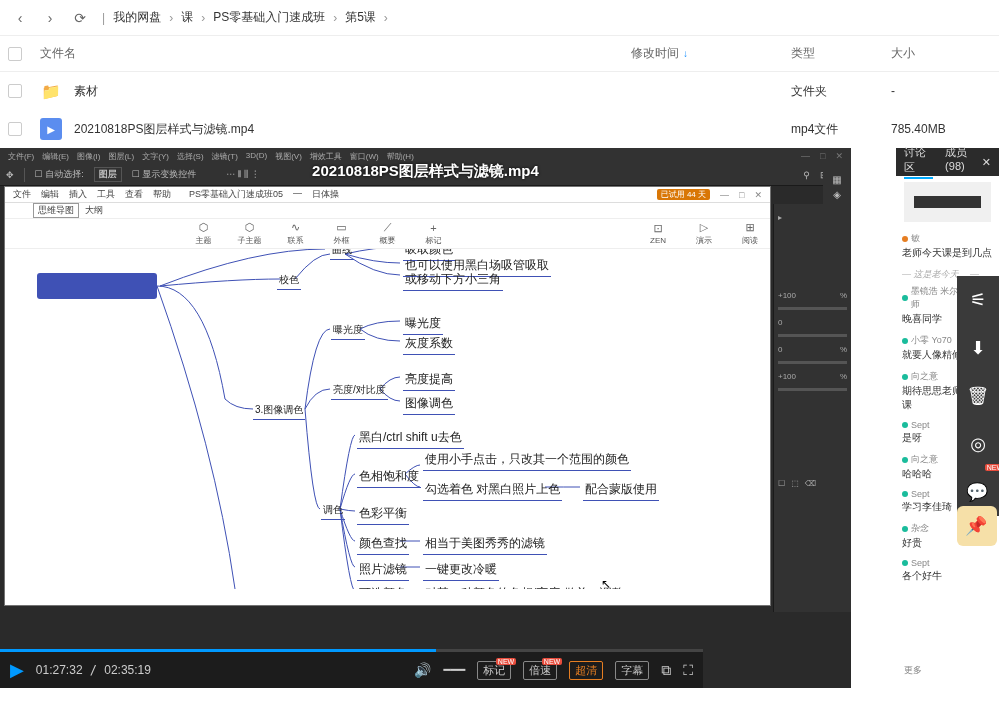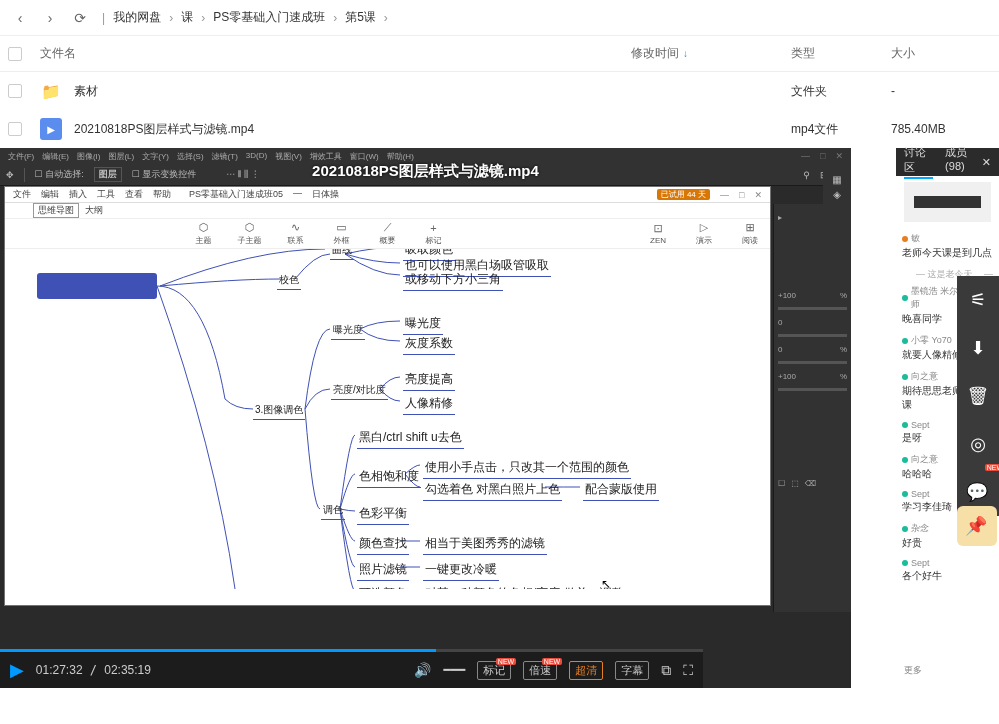--- a/index.html
+++ b/index.html
@@ -70,21 +70,21 @@
 .chat-tabs { display:flex; gap:12px;}
 .chat-tabs .active { border-bottom:2px solid #0af; padding-bottom:2px;}
 .chat-preview { height:40px; background:#f0f0f0; margin:6px 8px; position:relative;}
 .chat-preview .bar { position:absolute; left:10px; right:10px; top:14px; height:12px; background:#333;}
 .chat-msgs { flex:1; overflow:hidden; padding: 0 6px;}
 .msg { margin:4px 0 8px; }
 .msg .u { display:flex; align-items:center; gap:3px; color:#888; font-size:9px;}
 .msg .dot { width:6px; height:6px; border-radius:50%; background:#1abc9c;}
 .msg .dot.m { background:#e67e22;}
 .msg .txt { color:#333; font-size:10px; margin-top:1px;}
-.chat-note { text-align:right; color:#aaa; font-size:9px; margin:4px 0;}
+.chat-note { text-align:left; color:#aaa; font-size:9px; margin:4px 0;font-style:italic;}
 
 
 .action-strip { position:absolute; top:128px; right:0; width:42px; background:#3a3a3a; display:flex; flex-direction:column; align-items:center;}
 .action-btn { width:42px; height:48px; display:flex; align-items:center; justify-content:center; color:#fff; font-size:18px; cursor:pointer;}
 .pin-btn { width:40px; height:40px; background:#f6e0a8; border-radius:6px; position:absolute; bottom:-30px; right:2px; display:flex; align-items:center; justify-content:center; font-size:18px; color:#8a6d1f;}
 .new-tag { position:absolute; font-size:7px; background:#e74c3c; color:#fff; padding:0 2px; border-radius:2px; top:-4px; right:-6px;}
 
 
 .player-bar { position:absolute; bottom:0; left:0; right:148px; height:36px; background: #1c1c1c; display:flex; align-items:center; padding: 0 10px; gap:12px; color:#ccc; font-size:12px;z-index:5;}
 .progress { position:absolute; bottom:36px; left:0; right:148px; height:3px; background:#444;z-index:5;}
@@ -295,25 +295,25 @@
         <div class="node" style="left:272px;top:24px">校色</div>
         <div class="node lvl2" style="left:398px;top:-8px">吸取颜色</div>
         <div class="node lvl2" style="left:398px;top:8px">也可以使用黑白场吸管吸取</div>
         <div class="node lvl2" style="left:398px;top:22px">或移动下方小三角</div>
         <div class="node" style="left:248px;top:154px">3.图像调色</div>
         <div class="node" style="left:326px;top:74px">曝光度</div>
         <div class="node lvl2" style="left:398px;top:66px">曝光度</div>
         <div class="node lvl2" style="left:398px;top:86px">灰度系数</div>
         <div class="node" style="left:326px;top:134px">亮度/对比度</div>
         <div class="node lvl2" style="left:398px;top:122px">亮度提高</div>
-        <div class="node lvl2" style="left:398px;top:146px">人像精修</div>
+        <div class="node lvl2" style="left:398px;top:146px">图像调色</div>
         <div class="node" style="left:316px;top:254px">调色</div>
         <div class="node lvl2" style="left:352px;top:180px">黑白/ctrl shift u去色</div>
         <div class="node lvl2" style="left:352px;top:219px">色相饱和度</div>
-        <div class="node lvl2" style="left:418px;top:210px">使用小手点击，只改其一个范围的颜色</div>
+        <div class="node lvl2" style="left:418px;top:202px">使用小手点击，只改其一个范围的颜色</div>
         <div class="node lvl2" style="left:418px;top:232px">勾选着色 对黑白照片上色</div>
         <div class="node lvl2" style="left:578px;top:232px">配合蒙版使用</div>
         <div class="node lvl2" style="left:352px;top:256px">色彩平衡</div>
         <div class="node lvl2" style="left:352px;top:286px">颜色查找</div>
         <div class="node lvl2" style="left:418px;top:286px">相当于美图秀秀的滤镜</div>
         <div class="node lvl2" style="left:352px;top:312px">照片滤镜</div>
         <div class="node lvl2" style="left:418px;top:312px">一键更改冷暖</div>
         <div class="node lvl2" style="left:352px;top:336px">可选颜色</div>
         <div class="node lvl2" style="left:418px;top:336px">对某一种颜色的色相/亮度 做单一调整</div>
         <div class="node" style="left:248px;top:339px">4.人像精修</div>

